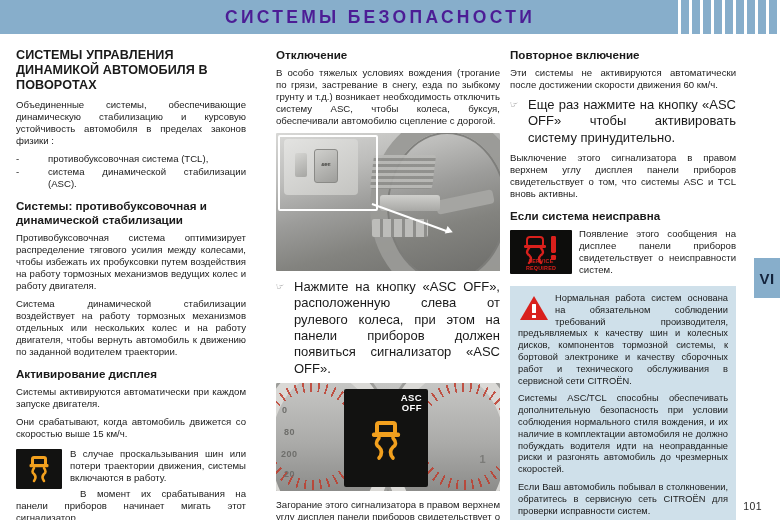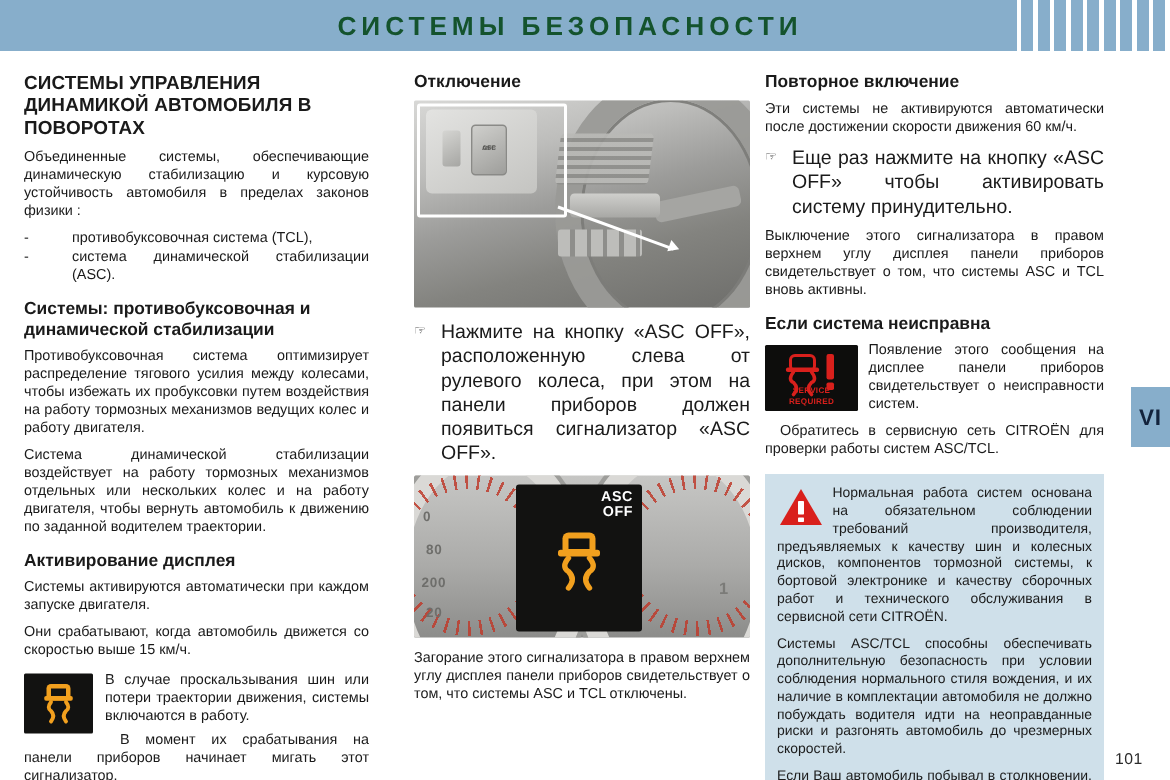--- a/index.html
+++ b/index.html
@@ -13,21 +13,21 @@
   .page{position:relative;width:780px;height:520px;}
 
   
   .header{
     position:absolute;left:0;top:0;width:780px;height:34px;
     background:#87aecb;
   }
   .header-title{
     position:absolute;left:0;top:0;width:760px;height:34px;
     display:flex;align-items:center;justify-content:center;
-    font-size:17.5px;font-weight:700;color:#14532d;
+    font-size:17.5px;font-weight:700;color:#4c1d95;
     letter-spacing:3.3px;
     text-align:right;
   }
   .header-stripes{
     position:absolute;right:0;top:0;width:110px;height:34px;
     background:repeating-linear-gradient(90deg,
       #87aecb 0px,#87aecb 8px,#ffffff 8px,#ffffff 11px);
   }
   .header-rule{
     position:absolute;left:0;top:34px;width:780px;height:3px;
@@ -292,20 +292,21 @@
       </div>
       <p class="body" style="margin-bottom:4px;">В случае проскальзывания шин или потери траектории движения, системы включаются в работу.</p>
       <p class="body" style="text-indent:10px;">В момент их срабатывания на панели приборов начинает мигать этот сигнализатор.</p>
     </div>
   </div>
 
   <div class="col col-2">
 
     <h3 class="sub-title" style="margin-top:0;">Отключение</h3>
 
+    <p class="body">В особо тяжелых условиях вождения (трогание по грязи, застревание в снегу, езда по зыбкому грунту и т.д.) возникает необходимость отключить систему ASC, чтобы колеса, буксуя, обеспечивали автомобилю сцепление с дорогой.</p>
 
     <div class="fig fig-dash">
       <div class="wheel"></div>
       <div class="wheel-spoke"></div>
       <div class="vent"></div>
       <div class="console"></div>
       <div class="ctrls"></div>
       <div class="panel">
         <div class="btn-l"></div>
         <div class="btn-asc">
@@ -368,21 +369,20 @@
           <rect x="17" y="7" width="16" height="10" rx="3" fill="none" stroke="#d9201c" stroke-width="2"></rect>
           <rect x="14" y="15" width="22" height="3" rx="1.2" fill="#d9201c"></rect>
           <path d="M19 18 q-4 5 0 7 q4 4 0 8" stroke="#d9201c" stroke-width="2.4" fill="none" stroke-linecap="round"></path>
           <path d="M31 18 q4 5 0 7 q-4 4 0 8" stroke="#d9201c" stroke-width="2.4" fill="none" stroke-linecap="round"></path>
           <rect x="41" y="6" width="5" height="17" rx="1.4" fill="#d9201c"></rect>
           <rect x="41" y="25" width="5" height="5" rx="1.2" fill="#d9201c"></rect>
         </svg>
         <div class="svc-text"><span>SERVICE</span><br><span>REQUIRED</span></div>
       </div>
       <p class="body">Появление этого сообщения на дисплее панели приборов свидетельствует о неисправности систем.</p>
-      <p class="body" style="text-indent:10px;">Обратитесь в сервисную сеть CITROËN для проверки работы систем ASC/TCL.</p>
     </div>
 
     <div class="warn-box">
       <div class="warn-tri">
           <i></i>
           <b></b>
         </div>
       <p>Нормальная работа систем основана на обязательном соблюдении требований производителя, предъявляемых к качеству шин и колесных дисков, компонентов тормозной системы, к бортовой электронике и качеству сборочных работ и технического обслуживания в сервисной сети CITROËN.</p>
       <p>Системы ASC/TCL способны обеспечивать дополнительную безопасность при условии соблюдения нормального стиля вождения, и их наличие в комплектации автомобиля не должно побуждать водителя идти на неоправданные риски и разгонять автомобиль до чрезмерных скоростей.</p>
       <p>Если Ваш автомобиль побывал в столкновении, обратитесь в сервисную сеть CITROËN для проверки исправности систем.</p>

